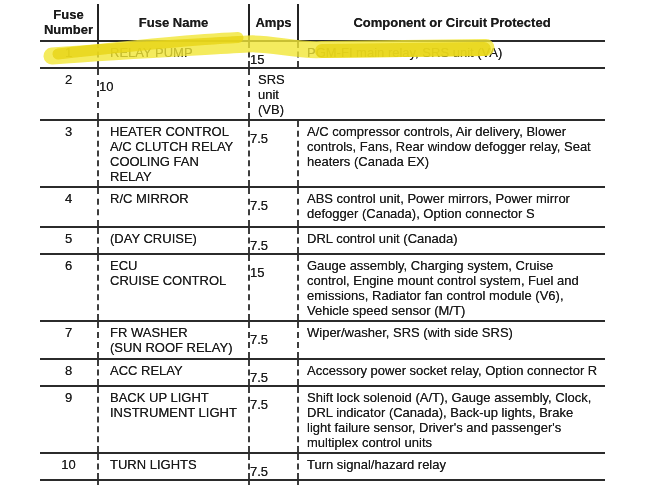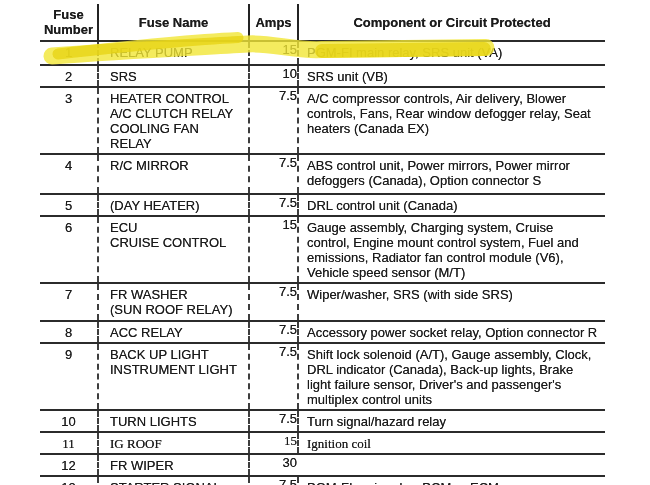--- a/index.html
+++ b/index.html
@@ -54,22 +54,22 @@
   }
   .num-cell {
     text-align: center;
     padding-top: 3px;
   }
   .name-cell {
     padding: 3px 4px 2px 11px;
     white-space: pre-line;
   }
   .amps-cell {
-    text-align: right;
-    padding-top: 0;
+    text-align: left;
+    padding-top: 10px;
   }
   .comp-cell {
     padding: 3px 6px 2px 8px;
   }
   .r1  { min-height: 22px; }
   .r2  { min-height: 20px; }
   .r3  { min-height: 49px; }
   .r4  { min-height: 38px; }
   .r5  { min-height: 20px; }
   .r6  { min-height: 64px; }
@@ -113,44 +113,43 @@
 
     <div class="row r1">
       <div class="num-cell">1</div>
       <div class="name-cell">RELAY PUMP</div>
       <div class="amps-cell">15</div>
       <div class="comp-cell">PGM-FI main relay, SRS unit (VA)</div>
     </div>
 
     <div class="row r2">
       <div class="num-cell">2</div>
-      <div class="name-cell">SRS</div>
       <div class="amps-cell">10</div>
       <div class="comp-cell">SRS unit (VB)</div>
     </div>
 
     <div class="row r3">
       <div class="num-cell">3</div>
       <div class="name-cell">HEATER CONTROL
 A/C CLUTCH RELAY
 COOLING FAN RELAY</div>
       <div class="amps-cell">7.5</div>
       <div class="comp-cell">A/C compressor controls, Air delivery, Blower controls, Fans, Rear window defogger relay, Seat heaters (Canada EX)</div>
     </div>
 
     <div class="row r4">
       <div class="num-cell">4</div>
       <div class="name-cell">R/C MIRROR</div>
       <div class="amps-cell">7.5</div>
-      <div class="comp-cell">ABS control unit, Power mirrors, Power mirror defoggers (Canada), Option connector S</div>
+      <div class="comp-cell">ABS control unit, Power mirrors, Power mirror defogger (Canada), Option connector S</div>
     </div>
 
     <div class="row r5">
       <div class="num-cell">5</div>
-      <div class="name-cell">(DAY HEATER)</div>
+      <div class="name-cell">(DAY CRUISE)</div>
       <div class="amps-cell">7.5</div>
       <div class="comp-cell">DRL control unit (Canada)</div>
     </div>
 
     <div class="row r6">
       <div class="num-cell">6</div>
       <div class="name-cell">ECU
 CRUISE CONTROL</div>
       <div class="amps-cell">15</div>
       <div class="comp-cell">Gauge assembly, Charging system, Cruise control, Engine mount control system, Fuel and emissions, Radiator fan control module (V6), Vehicle speed sensor (M/T)</div>

